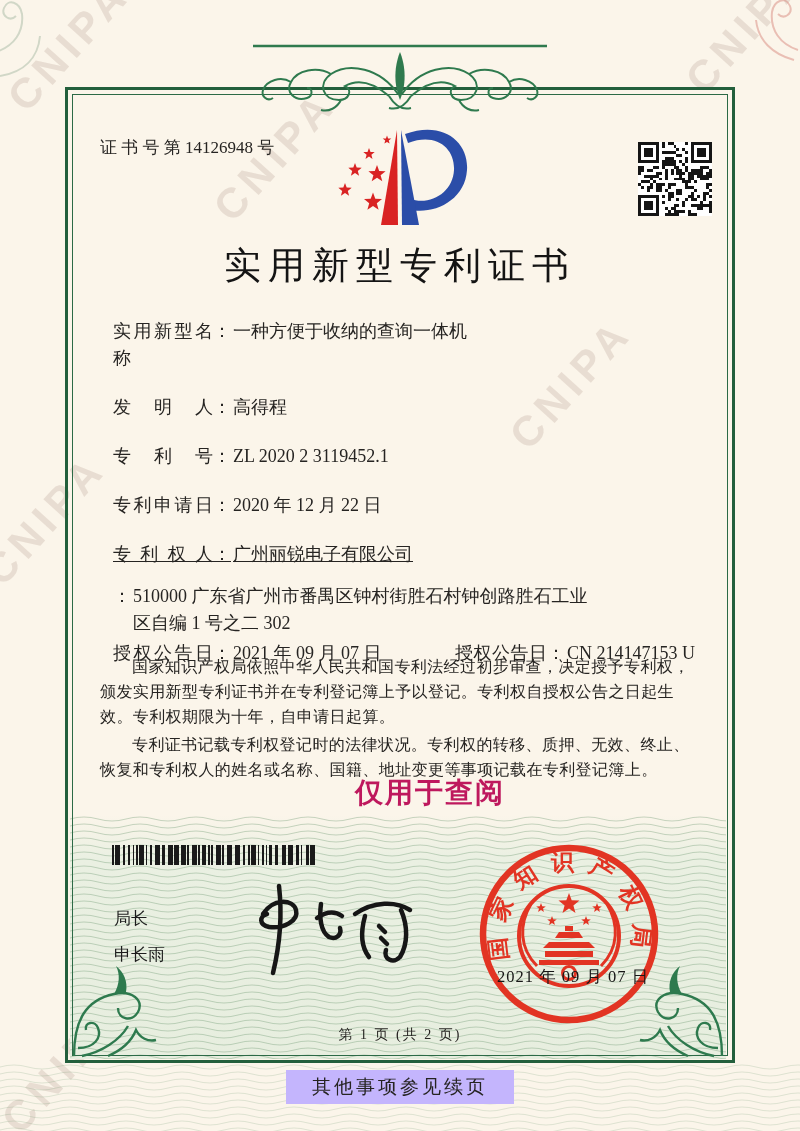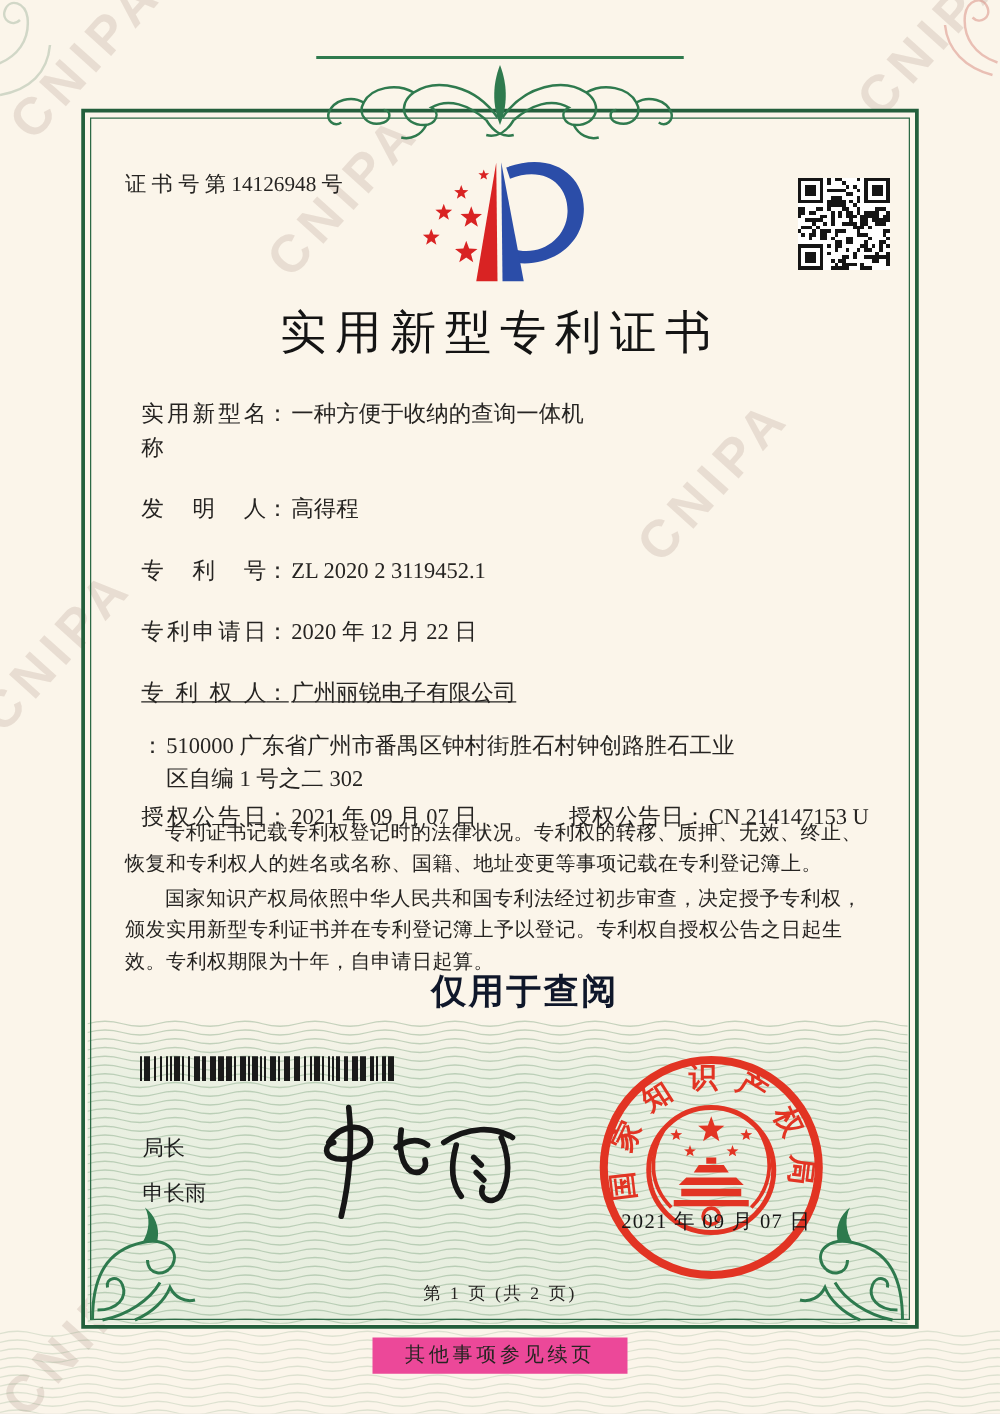--- a/index.html
+++ b/index.html
@@ -28,35 +28,35 @@
   .flabel{display:inline-block;width:100px;text-align:justify;text-align-last:justify;flex:0 0 100px;}
   .fval{margin-left:2px;flex:1;}
   .frow.r5{margin-bottom:15px;text-decoration:underline;}
   .frow.r6{margin-bottom:3px;}
   .gpair{position:absolute;left:342px;top:0;display:flex;}
   .gpair .flabel{width:92px;flex:0 0 92px;}
   
   .paras{position:absolute;left:100px;top:654px;width:604px;font-size:16px;line-height:25px;z-index:3;}
   .paras p{margin:0 0 3px 0;text-indent:2em;letter-spacing:0.4px;}
   
-  .stamp{position:absolute;left:50%;top:774px;transform:translateX(-50%);margin-left:20px;
-         font-family:"Liberation Sans",sans-serif;font-weight:bold;font-size:28px;color:#0f172a;
+  .stamp{position:absolute;left:50%;top:774px;transform:translateX(-50%);margin-left:30px;
+         font-family:"Liberation Sans",sans-serif;font-weight:bold;font-size:28px;color:#be185d;
          letter-spacing:2px;z-index:4;}
   
   .barcode{position:absolute;left:112px;top:845px;z-index:3;}
   
   .director{position:absolute;left:114px;top:901px;font-family:"Liberation Sans",sans-serif;
             font-size:17px;line-height:36px;color:#1c1c1c;z-index:3;}
   .signature{position:absolute;left:233px;top:880px;z-index:3;}
   .seal{position:absolute;left:477px;top:842px;z-index:3;}
   .sealdate{position:absolute;left:497px;top:966px;font-size:16.5px;letter-spacing:1px;color:#161616;z-index:4;white-space:nowrap;}
   
   .pageinfo{position:absolute;left:0;top:1026px;width:100%;text-align:center;font-size:14px;letter-spacing:2px;z-index:3;}
-  .footnote{position:absolute;left:50%;top:1070px;transform:translateX(-50%);background:#ec4899;
-            padding:4px 26px;font-size:16px;letter-spacing:3px;z-index:3;}
+  .footnote{position:absolute;left:50%;top:1070px;transform:translateX(-50%);background:#c4b5fd;
+            padding:4px 26px;font-size:19px;letter-spacing:3px;z-index:3;}
   .ornament{position:absolute;left:245px;top:36px;z-index:3;}
   .cornerflourish{position:absolute;z-index:2;}
   .corner-tl{left:-6px;top:-8px;opacity:.45;}
   .corner-tr{left:736px;top:-8px;opacity:.5;}
 </style>
 </head>
 <body>
 
 <div class="page">
 
@@ -440,22 +440,22 @@
       <span class="fval">2021 年 09 月 07 日</span>
       <span class="gpair">
         <span class="flabel">授权公告日</span>
           <span>：</span>
         <span class="fval">CN 214147153 U</span>
       </span>
     </div>
   </div>
 
   <div class="paras">
+    <p>国家知识产权局依照中华人民共和国专利法经过初步审查，决定授予专利权，颁发实用新型专利证书并在专利登记簿上予以登记。专利权自授权公告之日起生效。专利权期限为十年，自申请日起算。</p>
     <p>专利证书记载专利权登记时的法律状况。专利权的转移、质押、无效、终止、恢复和专利权人的姓名或名称、国籍、地址变更等事项记载在专利登记簿上。</p>
-    <p>国家知识产权局依照中华人民共和国专利法经过初步审查，决定授予专利权，颁发实用新型专利证书并在专利登记簿上予以登记。专利权自授权公告之日起生效。专利权期限为十年，自申请日起算。</p>
   </div>
 
   <div class="stamp">仅用于查阅</div>
 
   <svg class="barcode" id="bc" width="208" height="20" viewBox="0 0 208 20" shape-rendering="crispEdges">
       <rect x="0" y="0" width="1.6" height="20" fill="#1a1a1a"></rect>
       <rect x="3.2" y="0" width="4.8" height="20" fill="#1a1a1a"></rect>
       <rect x="11.2" y="0" width="1.6" height="20" fill="#1a1a1a"></rect>
       <rect x="16" y="0" width="1.6" height="20" fill="#1a1a1a"></rect>
       <rect x="20.8" y="0" width="1.6" height="20" fill="#1a1a1a"></rect>

